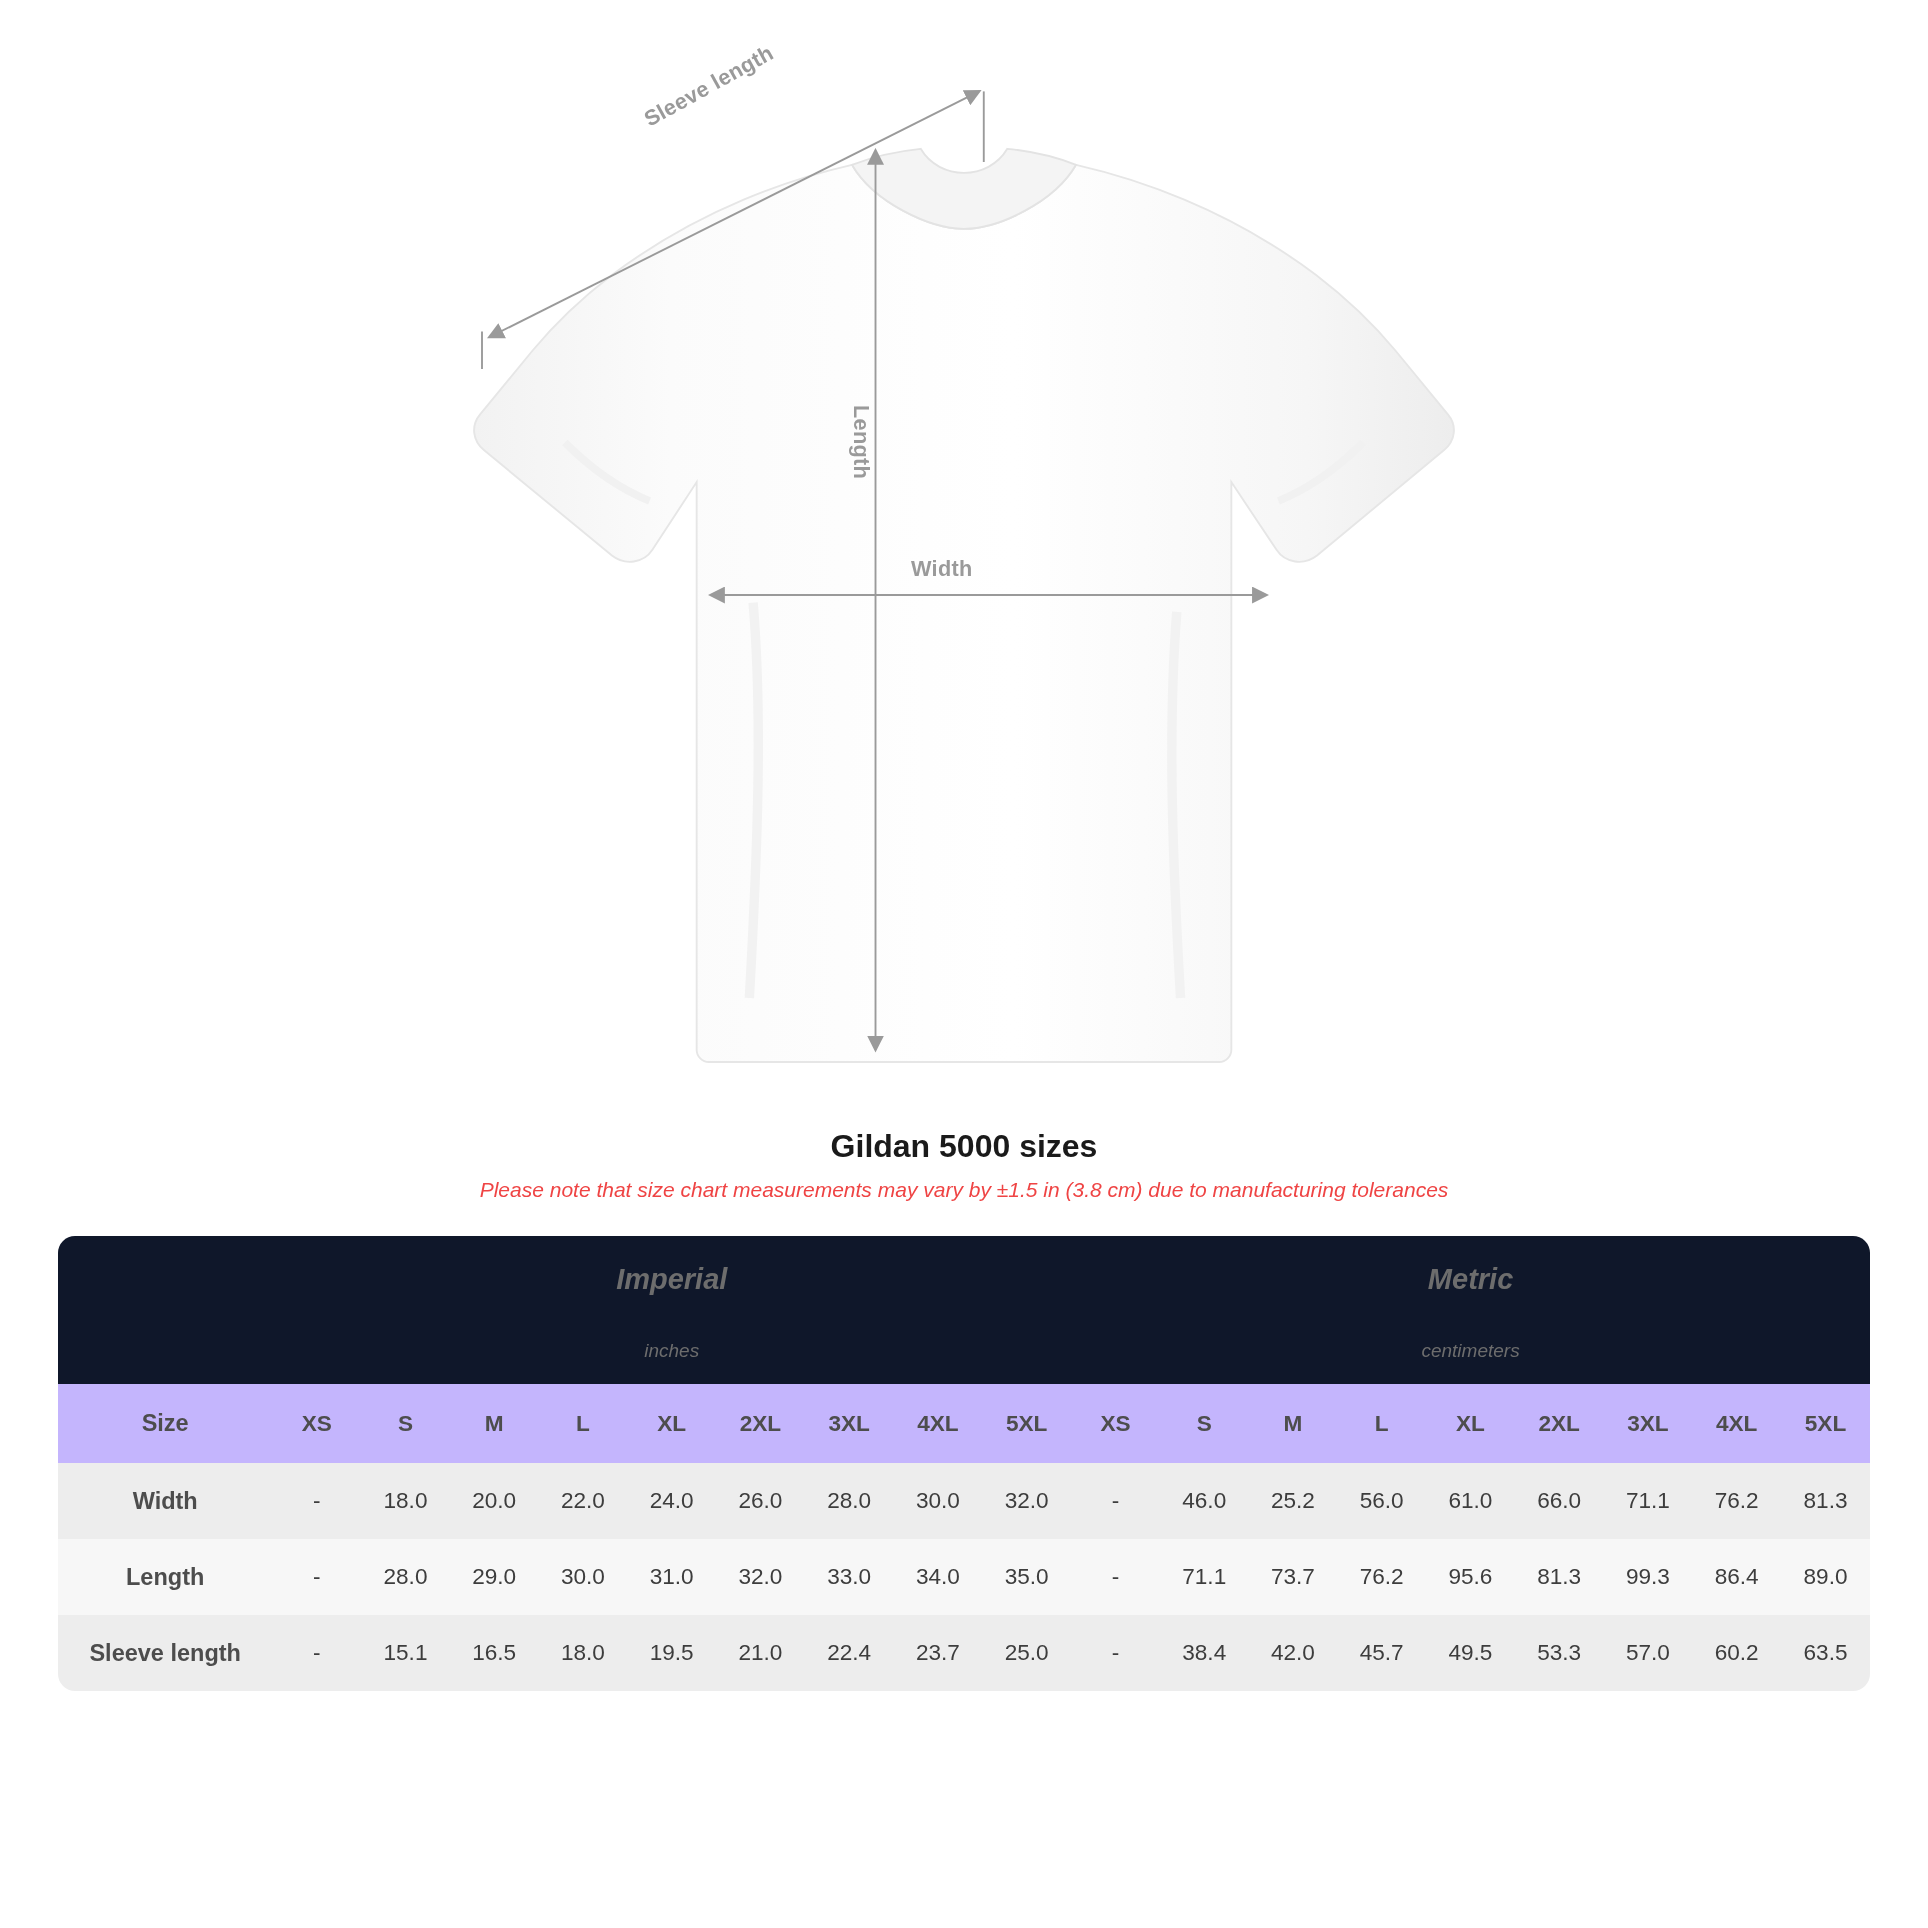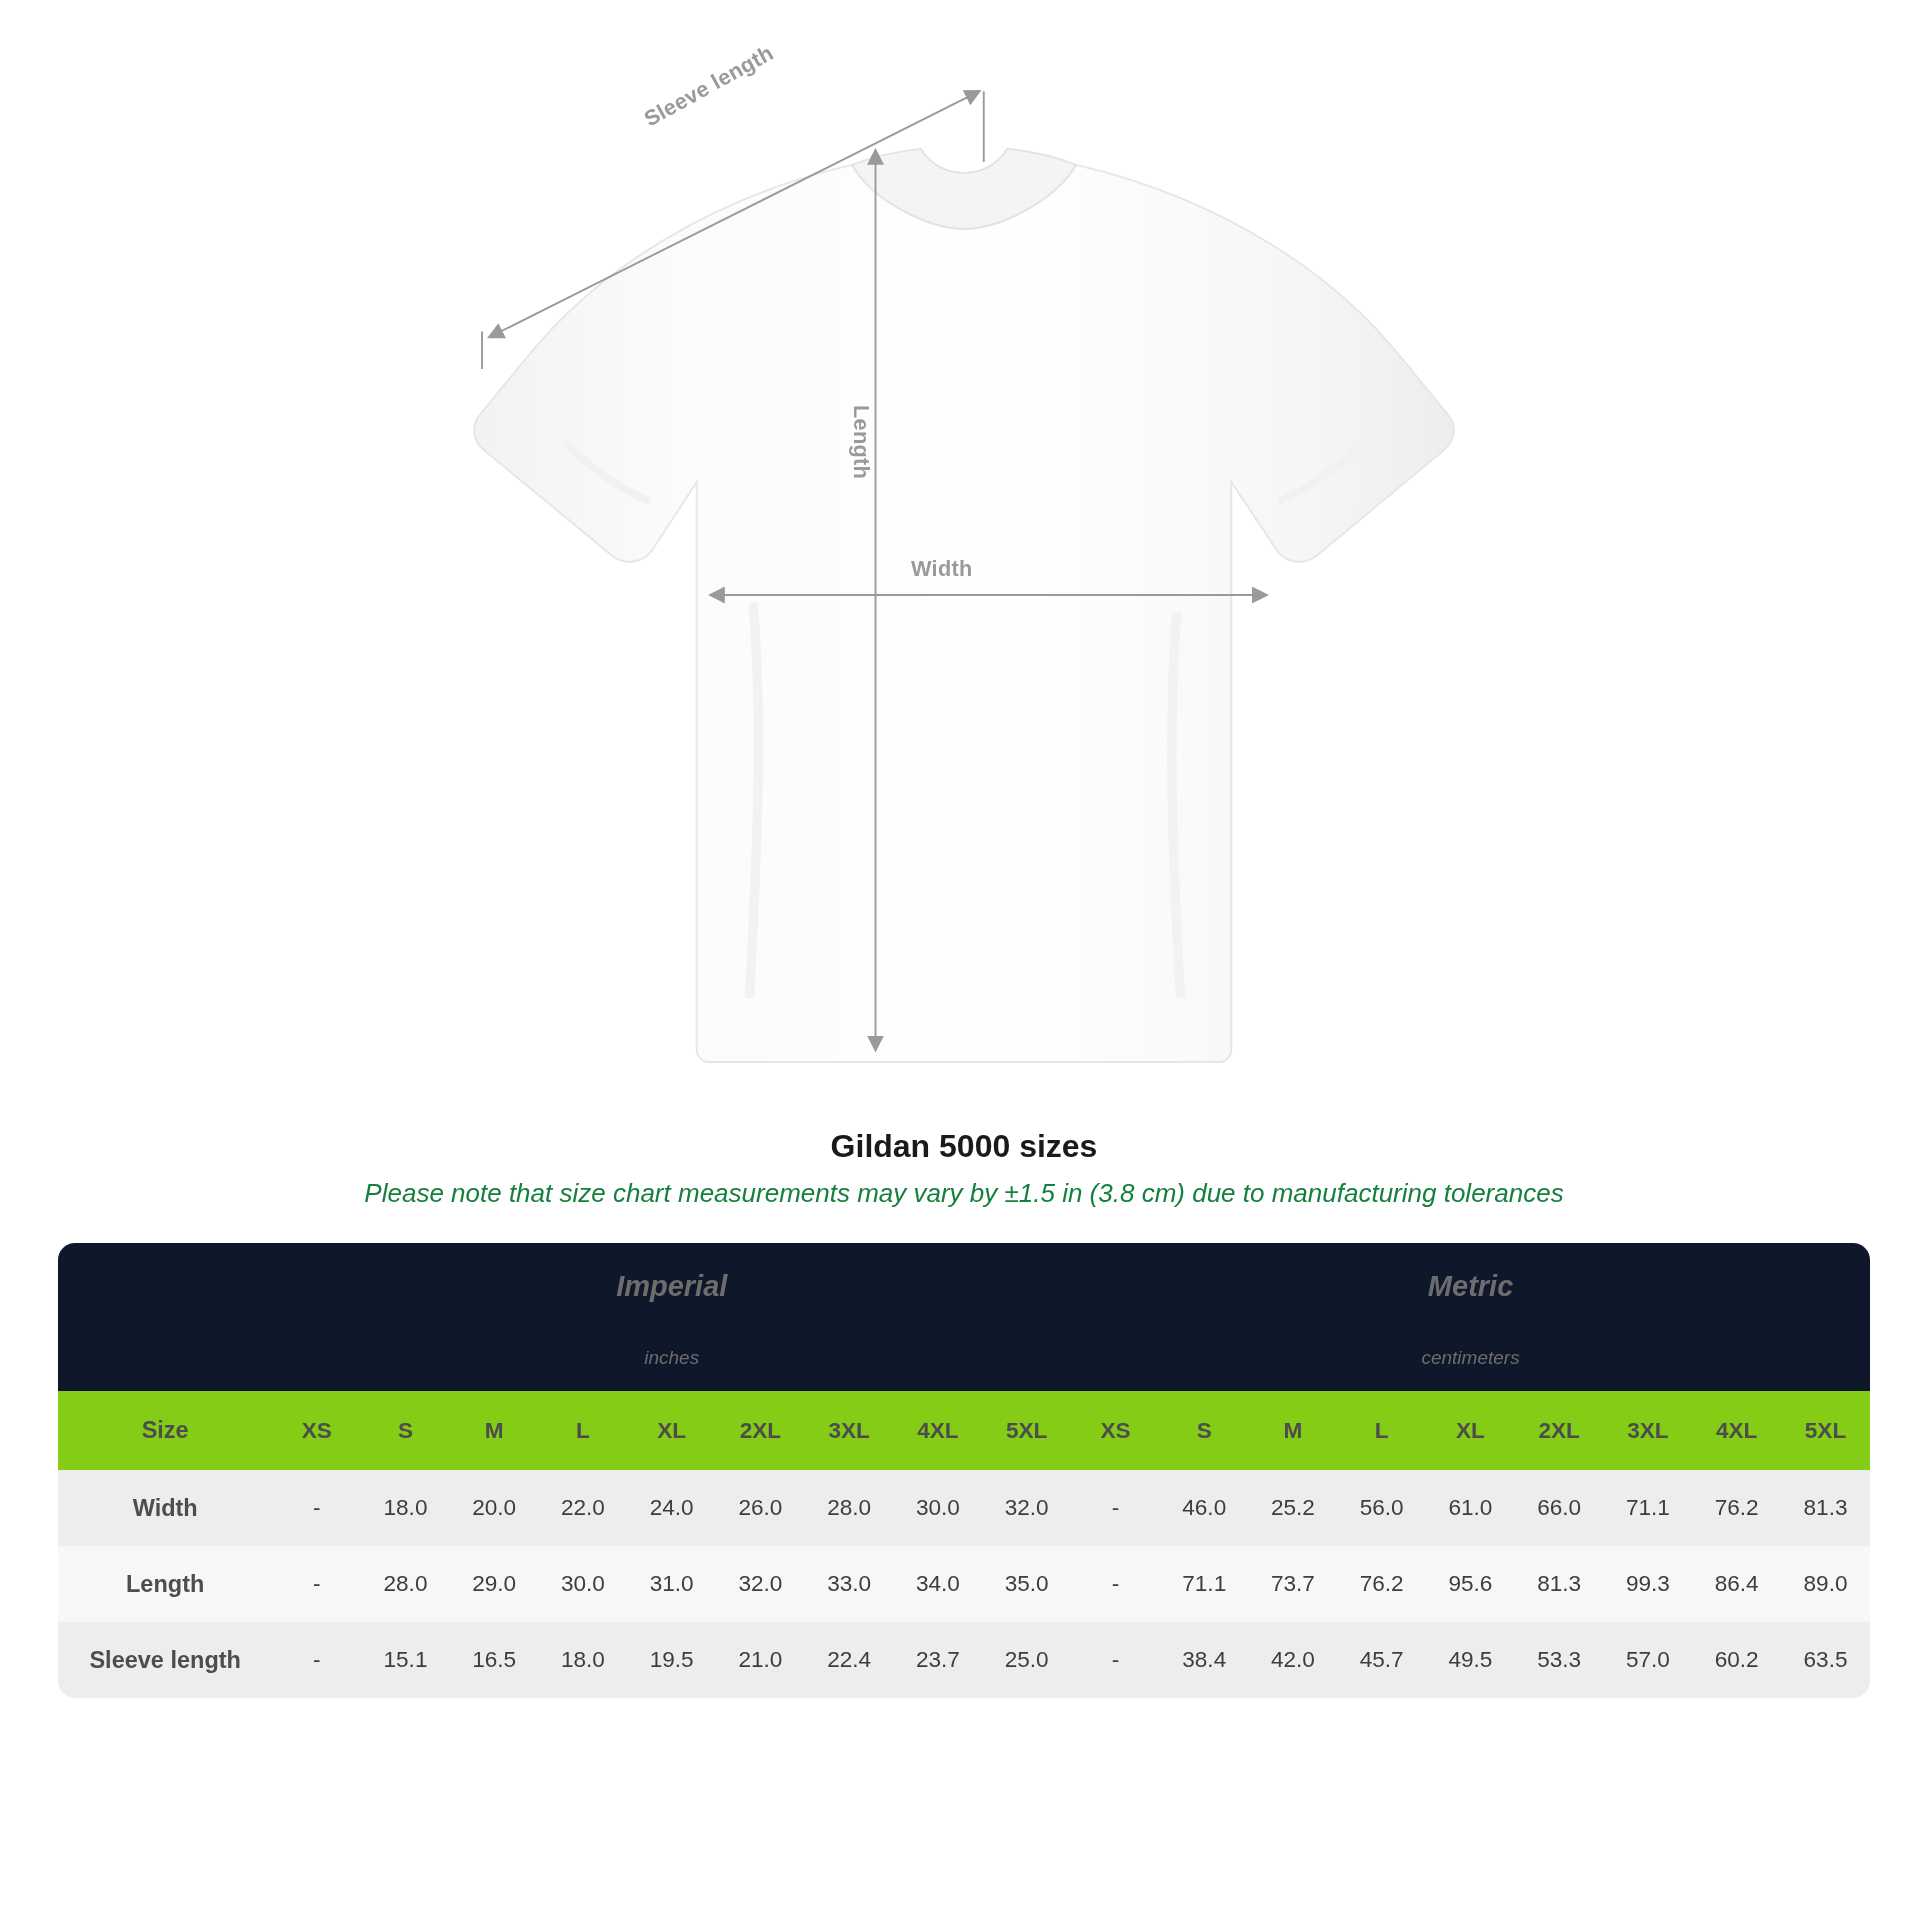--- a/index.html
+++ b/index.html
@@ -59,23 +59,23 @@
     text-align: center;
     margin-top: 17px;
   }
   .main-title {
     font-size: 32px;
     font-weight: bold;
     color: #1a1a1a;
     margin: 0 0 13px 0;
   }
   .subtitle {
-    font-size: 26px;
+    font-size: 21px;
     font-style: italic;
-    color: #15803d;
+    color: #ef4444;
     margin: 0;
   }
 
   
   .table-wrap {
     margin: 34px 58px 0 58px;
     border-radius: 17px;
     overflow: hidden;
   }
   table.size-table {
@@ -100,21 +100,21 @@
     line-height: 1.25;
   }
   .unit-sub {
     font-size: 19px;
     font-style: italic;
     color: #6d6d6d;
     line-height: 1.5;
     margin-top: 40px;
   }
   .head-row td {
-    background: #84cc16;
+    background: #c4b5fd;
     padding: 26px 0;
     font-size: 22.6px;
     font-weight: bold;
     color: #4d4d4d;
   }
   .head-row td.rowhead { font-size: 23.5px; }
   .data-row td {
     padding: 24.5px 0;
     font-size: 22.6px;
     color: #3d3d3d;

